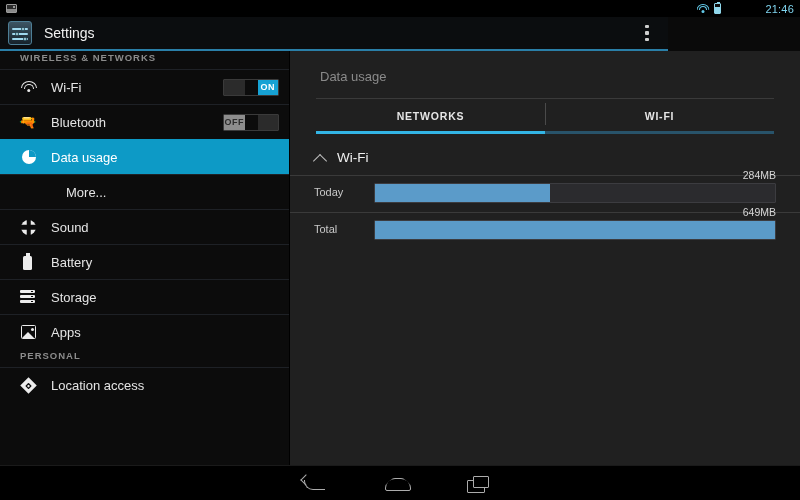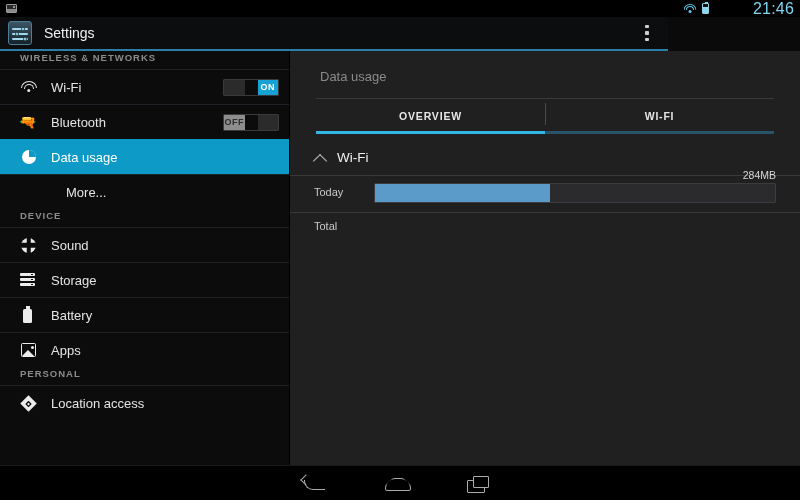--- a/index.html
+++ b/index.html
@@ -13,21 +13,21 @@
   .screen { position:relative; width:800px; height:500px; background:#0a0a0a; }
 
   
   .statusbar {
     position:absolute; top:0; left:0; width:800px; height:17px;
     background:#000; display:flex; align-items:center;
     padding:0 6px; font-size:10px;
   }
   .sb-left { display:flex; align-items:center; gap:4px; }
   .sb-right { margin-left:auto; display:flex; align-items:center; gap:5px; }
-  .sb-time { color:#7fd4ef; font-size:16px; letter-spacing:.2px;margin-left:39px; }
+  .sb-time { color:#7fd4ef; font-size:11px; letter-spacing:.2px;margin-left:39px; }
   .img-glyph {
     width:11px; height:9px; border:1px solid #9a9a9a; border-radius:1px;
     background:linear-gradient(180deg,#2a2a2a 0 55%, #8a8a8a 55% 100%);
     position:relative;
   }
   .img-glyph:after{
     content:""; position:absolute; right:1px; top:1px;
     width:2px; height:2px; border-radius:50%; background:#bbb;
   }
   .wifi-ic { width:13px; height:10px; position:relative; }
@@ -346,89 +346,94 @@
         <div class="ic">
             <div class="ic-data"></div>
           </div>
         <div class="row-label">Data usage</div>
       </div>
 
       <div class="row sub">
         <div class="row-label">More...</div>
       </div>
 
-      <div class="section-header">DEVICE</div>
 
       <div class="row">
         <div class="ic">
             <div class="ic-sound"></div>
           </div>
         <div class="row-label">Sound</div>
       </div>
 
+
+      <div class="row">
+        <div class="ic">
+            <div class="ic-batt"></div>
+          </div>
+        <div class="row-label">Battery</div>
+      </div>
 
       <div class="row">
         <div class="ic ic-storage">
             <b></b>
             <b></b>
             <b></b>
           </div>
         <div class="row-label">Storage</div>
       </div>
 
       <div class="row">
         <div class="ic">
-            <div class="ic-batt"></div>
-          </div>
-        <div class="row-label">Battery</div>
-      </div>
-
-      <div class="row">
-        <div class="ic">
             <div class="ic-apps"></div>
           </div>
         <div class="row-label">Apps</div>
       </div>
 
       <div class="section-header">PERSONAL</div>
 
       <div class="row">
         <div class="ic">
             <div class="ic-loc"></div>
           </div>
         <div class="row-label">Location access</div>
       </div>
 
     </div>
 
     <div class="content">
       <div class="content-title">Data usage</div>
 
       <div class="tabs">
-        <div class="tab active">OVERVIEW</div>
+        <div class="tab active">NETWORKS</div>
         <div class="tab">WI-FI</div>
       </div>
 
       <div class="section-title-row">
         <div class="chevron-up"></div>
         <div class="section-title">Wi-Fi</div>
       </div>
 
       <div class="usage-row">
         <div class="usage-label">Today</div>
         <div class="bar-wrap">
           <div class="bar-value">284MB</div>
           <div class="bar-track">
             <div class="bar-fill" style="width:43.8%"></div>
           </div>
         </div>
       </div>
 
       <div class="usage-row">
         <div class="usage-label">Total</div>
+        <div class="bar-wrap">
+          <div class="bar-value">649MB</div>
+          <div class="bar-track">
+            <div class="bar-fill" style="width:100%"></div>
+          </div>
+        </div>
       </div>
     </div>
   </div>
 
   <div class="navbar">
     <div class="nav-btn nav-back"></div>
     <div class="nav-btn nav-home"></div>
     <div class="nav-btn nav-recent"></div>
   </div>
 

